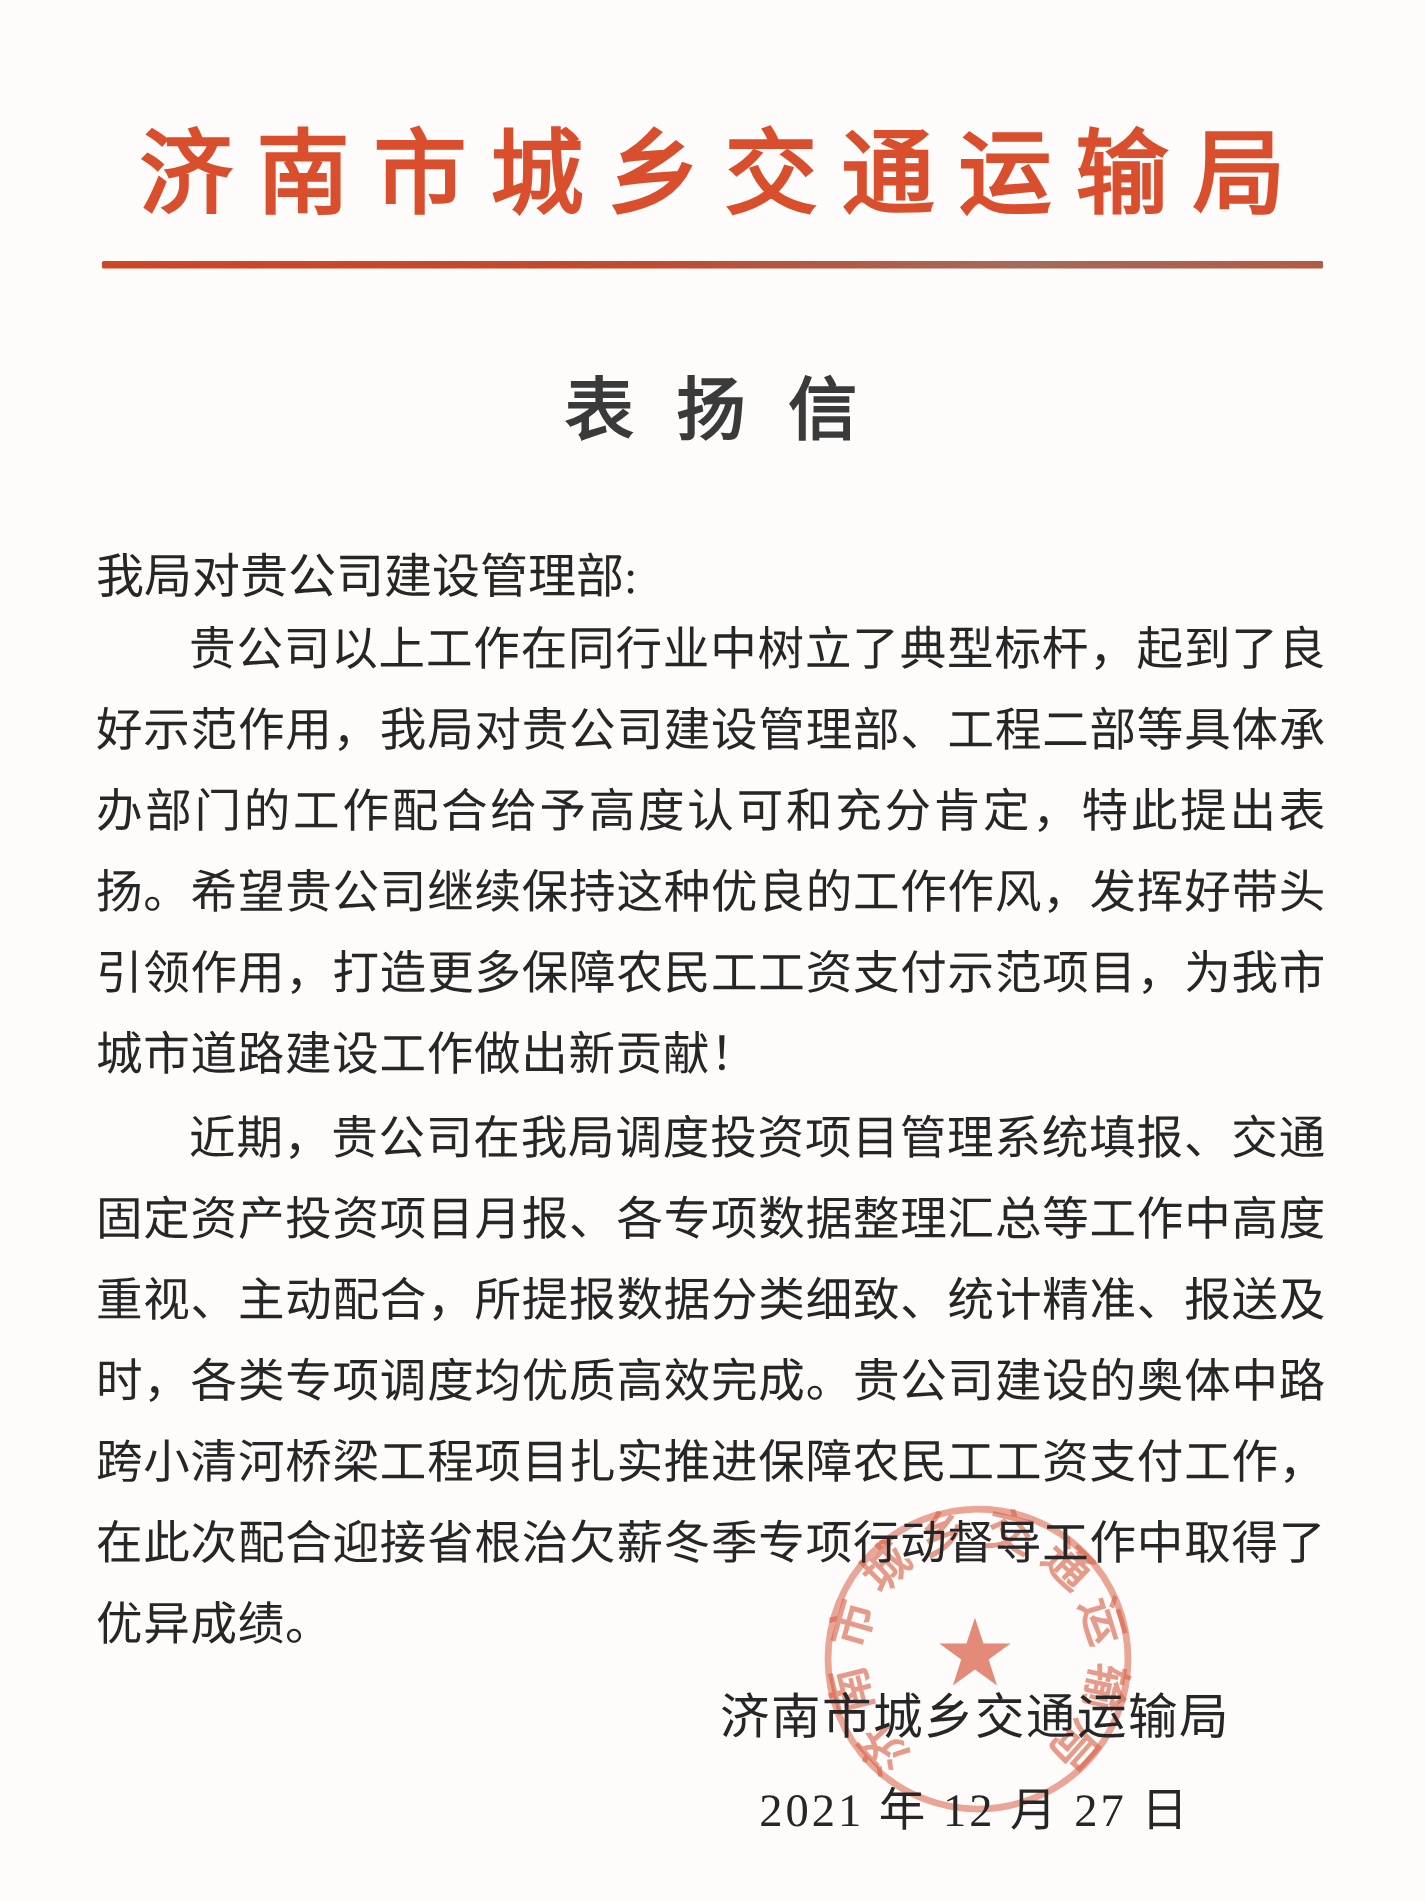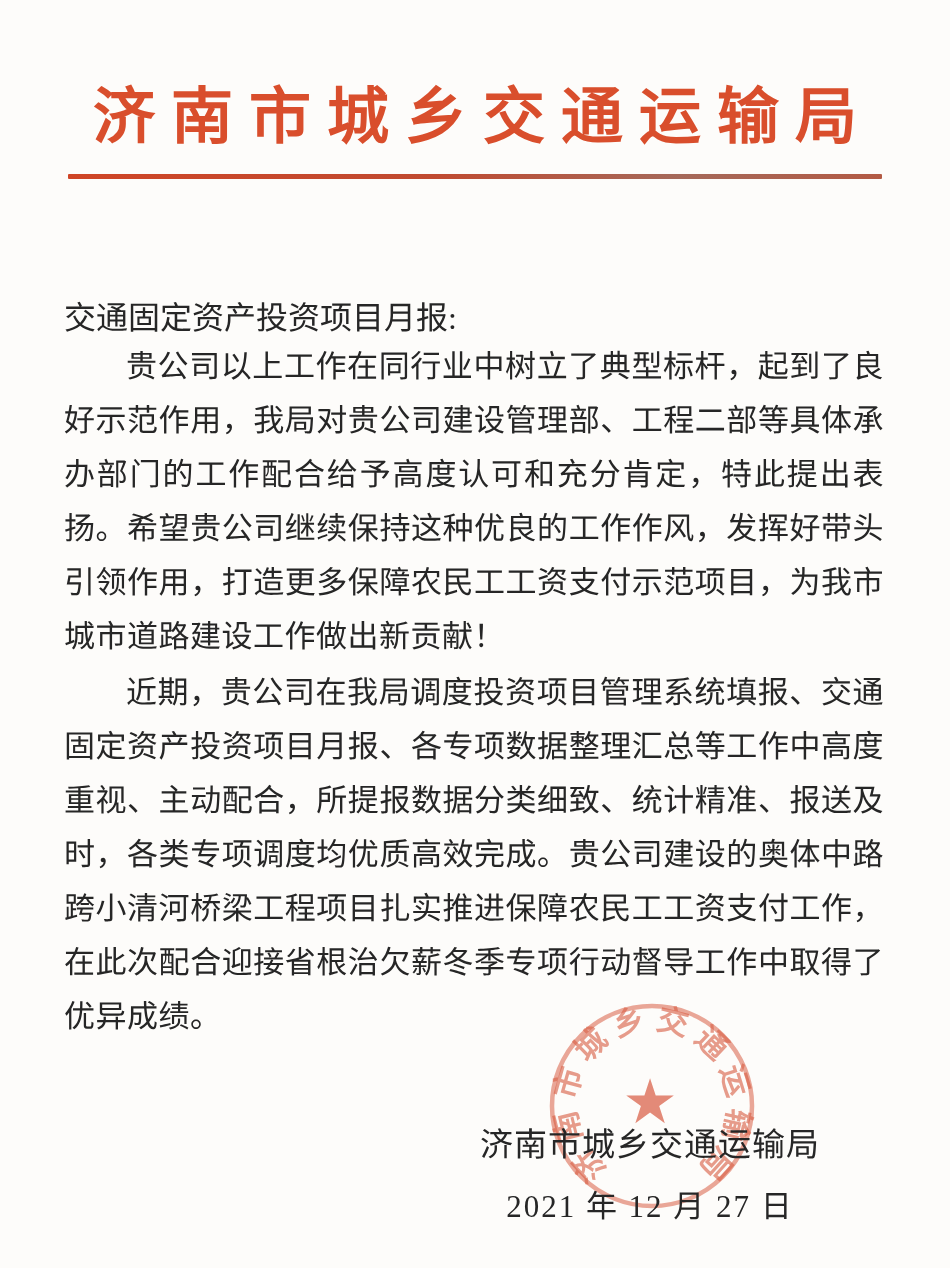--- a/index.html
+++ b/index.html
@@ -104,22 +104,23 @@
 </style>
 </head>
 <body>
 
 <header class="letterhead">
   <div class="org-title">济南市城乡交通运输局</div>
   <div class="letterhead-rule"></div>
 </header>
 
 <main class="letter">
+  <h1 class="letter-title">表扬信</h1>
 
-  <p class="salutation">交通固定资产投资项目月报:</p>
+  <p class="salutation">我局对贵公司建设管理部:</p>
 
   <p class="para">贵公司以上工作在同行业中树立了典型标杆，起到了良好示范作用，我局对贵公司建设管理部、工程二部等具体承办部门的工作配合给予高度认可和充分肯定，特此提出表扬。希望贵公司继续保持这种优良的工作作风，发挥好带头引领作用，打造更多保障农民工工资支付示范项目，为我市城市道路建设工作做出新贡献！</p>
 
   <p class="para">近期，贵公司在我局调度投资项目管理系统填报、交通固定资产投资项目月报、各专项数据整理汇总等工作中高度重视、主动配合，所提报数据分类细致、统计精准、报送及时，各类专项调度均优质高效完成。贵公司建设的奥体中路跨小清河桥梁工程项目扎实推进保障农民工工资支付工作，在此次配合迎接省根治欠薪冬季专项行动督导工作中取得了优异成绩。</p>
 </main>
 
 <div class="seal">
   <svg viewBox="0 0 220 220">
     <circle class="seal-ring" cx="110" cy="110" r="100"></circle>
     <path id="sealArcPath" d="M 66.4 172.3 A 76 76 0 1 1 153.6 172.3" fill="none"></path>

